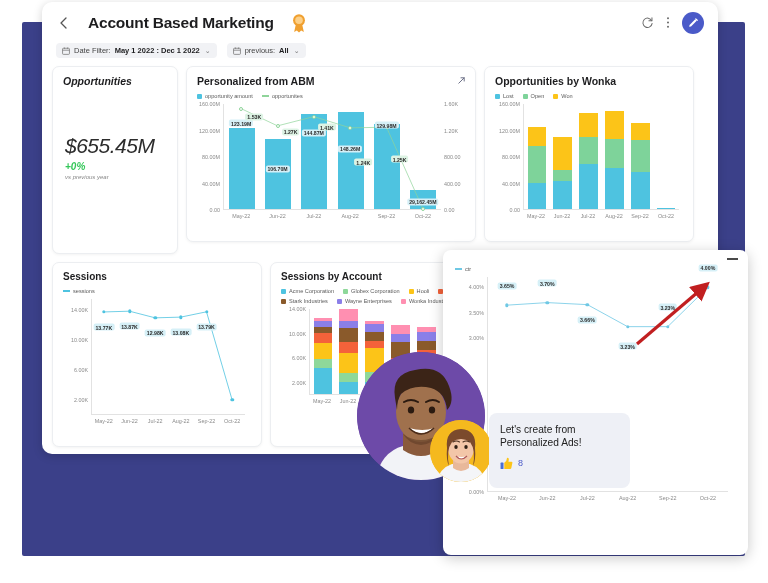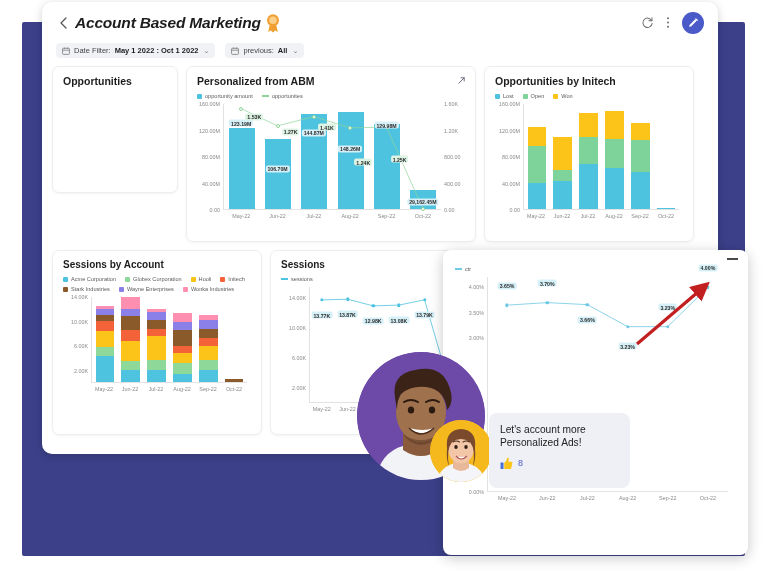--- a/index.html
+++ b/index.html
@@ -21,21 +21,21 @@
   
   .window {
     position: absolute; left: 42px; top: 2px;
     width: 676px; height: 452px;
     background: #ffffff;
     border-radius: 10px;
     box-shadow: 0 2px 10px rgba(0,0,0,.18);
     overflow: hidden;
   }
   .win-header { padding: 10px 14px 0 14px; }
-  .title-row { display: flex; align-items: center; gap: 3px; font-style: italic; }
+  .title-row { display: flex; align-items: center; gap: 16px; }
   .back-arrow {
     width: 16px; height: 16px; flex: 0 0 auto;
     color: #555; font-size: 16px; line-height: 14px;
   }
   .page-title {
     font-size: 15.5px; font-weight: bold; color: #1d1d1f; letter-spacing: -.2px;
   }
   .badge-icon { width: 18px; height: 20px; flex: 0 0 auto; }
   .hdr-right {
     margin-left: auto; display: flex; align-items: center; gap: 12px;
@@ -68,21 +68,21 @@
     background: #fff; border: 1px solid #eceef1; border-radius: 7px;
     box-shadow: 0 1px 3px rgba(0,0,0,.05);
     padding: 8px 10px 6px 10px; position: relative;
   }
   .card-title { font-size: 10.5px; font-weight: bold; color: #1d1d1f; }
   .card-title.small { font-size: 10px; }
   .expand-ico {
     position: absolute; right: 9px; top: 9px; color: #6b6f87; font-size: 10px;
   }
 
-  .c-kpi { width: 126px; height: 127px; }
+  .c-kpi { width: 126px; height: 188px; font-style: italic; }
   .c-abm { width: 290px; height: 176px; }
   .c-status { width: 210px; height: 176px; }
   .c-sessacct { width: 210px; height: 185px; }
   .c-sessions { width: 210px; height: 185px; }
   .c-spacer { width: 198px; height: 185px; visibility: hidden; }
 
   
   .kpi-body {
     height: 140px; display: flex; flex-direction: column;
     justify-content: center; padding-left: 2px;
@@ -211,21 +211,21 @@
       <div class="filter-row">
         <span class="pill">
           <span class="cal">
             <svg viewBox="0 0 10 10" width="8" height="8">
                 <rect x=".7" y="1.6" width="8.6" height="7.6" rx="1" fill="none" stroke="#7b7b7b" stroke-width="1"></rect>
                 <path d="M.7 4 H9.3" stroke="#7b7b7b" stroke-width="1"></path>
                 <path d="M3 .6 V2.4 M7 .6 V2.4" stroke="#7b7b7b" stroke-width="1"></path>
               </svg>
           </span>
           <span>Date Filter:</span>
-          <b>May 1 2022 : Oct 1 2022</b>
+          <b>May 1 2022 : Dec 1 2022</b>
           <span class="caret">⌄</span>
         </span>
         <span class="pill">
           <span class="cal">
             <svg viewBox="0 0 10 10" width="8" height="8">
                 <rect x=".7" y="1.6" width="8.6" height="7.6" rx="1" fill="none" stroke="#7b7b7b" stroke-width="1"></rect>
                 <path d="M.7 4 H9.3" stroke="#7b7b7b" stroke-width="1"></path>
                 <path d="M3 .6 V2.4 M7 .6 V2.4" stroke="#7b7b7b" stroke-width="1"></path>
               </svg>
           </span>
@@ -233,20 +233,25 @@
           <b>All</b>
           <span class="caret">⌄</span>
         </span>
       </div>
     </div>
 
     <div class="grid">
 
       <div class="card c-kpi">
         <div class="card-title">Opportunities</div>
+        <div class="kpi-body">
+          <div class="kpi-value">$655.45M</div>
+          <div class="kpi-delta">+0%</div>
+          <div class="kpi-sub">vs previous year</div>
+        </div>
       </div>
 
       <div class="card c-abm">
         <div class="card-title">Personalized from ABM</div>
         <span class="expand-ico">
           <svg viewBox="0 0 10 10" width="9" height="9">
               <path d="M2 8 L8 2 M4.4 2 H8 V5.6" fill="none" stroke="#6b6f87" stroke-width="1.1" stroke-linecap="round" stroke-linejoin="round"></path>
             </svg>
         </span>
         <div class="legend" id="lg-abm">
@@ -317,21 +322,21 @@
             <div class="xcat">May-22</div>
             <div class="xcat">Jun-22</div>
             <div class="xcat">Jul-22</div>
             <div class="xcat">Aug-22</div>
             <div class="xcat">Sep-22</div>
             <div class="xcat">Oct-22</div>
           </div>
       </div>
 
       <div class="card c-status">
-        <div class="card-title">Opportunities by Initech</div>
+        <div class="card-title">Opportunities by Wonka</div>
         <div class="legend" id="lg-status">
             <span class="lg">
               <span class="sw" style="background: rgb(78, 195, 224);"></span>
               <span>Lost</span>
             </span>
             <span class="lg">
               <span class="sw" style="background: rgb(126, 211, 154);"></span>
               <span>Open</span>
             </span>
             <span class="lg">
@@ -386,138 +391,20 @@
               <div class="bcol">
                 <div class="stack">
                   <div class="seg" style="height: 0%; background: rgb(252, 196, 24);"></div>
                   <div class="seg" style="height: 0.625%; background: rgb(126, 211, 154);"></div>
                   <div class="seg" style="height: 0.625%; background: rgb(78, 195, 224);"></div>
                 </div>
               </div>
             </div>
           </div>
         <div class="xcats" id="x-status" style="margin-left:28px; margin-right:4px;">
-            <div class="xcat">May-22</div>
-            <div class="xcat">Jun-22</div>
-            <div class="xcat">Jul-22</div>
-            <div class="xcat">Aug-22</div>
-            <div class="xcat">Sep-22</div>
-            <div class="xcat">Oct-22</div>
-          </div>
-      </div>
-
-      <div class="card c-sessacct">
-        <div class="card-title small">Sessions by Account</div>
-        <div class="legend" id="lg-sessacct">
-            <span class="lg">
-              <span class="sw" style="background: rgb(78, 195, 224);"></span>
-              <span>Acme Corporation</span>
-            </span>
-            <span class="lg">
-              <span class="sw" style="background: rgb(142, 216, 154);"></span>
-              <span>Globex Corporation</span>
-            </span>
-            <span class="lg">
-              <span class="sw" style="background: rgb(252, 196, 24);"></span>
-              <span>Hooli</span>
-            </span>
-            <span class="lg">
-              <span class="sw" style="background: rgb(244, 98, 58);"></span>
-              <span>Initech</span>
-            </span>
-            <span class="lg">
-              <span class="sw" style="background: rgb(138, 90, 43);"></span>
-              <span>Stark Industries</span>
-            </span>
-            <span class="lg">
-              <span class="sw" style="background: rgb(139, 127, 232);"></span>
-              <span>Wayne Enterprises</span>
-            </span>
-            <span class="lg">
-              <span class="sw" style="background: rgb(255, 143, 177);"></span>
-              <span>Wonka Industries</span>
-            </span>
-          </div>
-        <div class="plot" id="plot-sessacct" style="height:86px; margin-left:28px; margin-right:4px;">
-            <div class="axis-y"></div>
-            <div class="axis-x"></div>
-            <div class="ylab" style="top: 85.7143%;">2.00K</div>
-            <div class="ylab" style="top: 57.1429%;">6.00K</div>
-            <div class="ylab" style="top: 28.5714%;">10.00K</div>
-            <div class="ylab" style="top: 0%;">14.00K</div>
-            <div class="bars">
-              <div class="bcol">
-                <div class="stack">
-                  <div class="seg" style="height: 2.85714%; background: rgb(255, 143, 177);"></div>
-                  <div class="seg" style="height: 7.14286%; background: rgb(139, 127, 232);"></div>
-                  <div class="seg" style="height: 7.85714%; background: rgb(138, 90, 43);"></div>
-                  <div class="seg" style="height: 11.4286%; background: rgb(244, 98, 58);"></div>
-                  <div class="seg" style="height: 18.5714%; background: rgb(252, 196, 24);"></div>
-                  <div class="seg" style="height: 10.7143%; background: rgb(142, 216, 154);"></div>
-                  <div class="seg" style="height: 30.7143%; background: rgb(78, 195, 224);"></div>
-                </div>
-              </div>
-              <div class="bcol">
-                <div class="stack">
-                  <div class="seg" style="height: 13.5714%; background: rgb(255, 143, 177);"></div>
-                  <div class="seg" style="height: 8.57143%; background: rgb(139, 127, 232);"></div>
-                  <div class="seg" style="height: 17.1429%; background: rgb(138, 90, 43);"></div>
-                  <div class="seg" style="height: 12.1429%; background: rgb(244, 98, 58);"></div>
-                  <div class="seg" style="height: 23.5714%; background: rgb(252, 196, 24);"></div>
-                  <div class="seg" style="height: 11.4286%; background: rgb(142, 216, 154);"></div>
-                  <div class="seg" style="height: 13.5714%; background: rgb(78, 195, 224);"></div>
-                </div>
-              </div>
-              <div class="bcol">
-                <div class="stack">
-                  <div class="seg" style="height: 3.57143%; background: rgb(255, 143, 177);"></div>
-                  <div class="seg" style="height: 9.28571%; background: rgb(139, 127, 232);"></div>
-                  <div class="seg" style="height: 11.4286%; background: rgb(138, 90, 43);"></div>
-                  <div class="seg" style="height: 7.85714%; background: rgb(244, 98, 58);"></div>
-                  <div class="seg" style="height: 28.5714%; background: rgb(252, 196, 24);"></div>
-                  <div class="seg" style="height: 11.4286%; background: rgb(142, 216, 154);"></div>
-                  <div class="seg" style="height: 14.2857%; background: rgb(78, 195, 224);"></div>
-                </div>
-              </div>
-              <div class="bcol">
-                <div class="stack">
-                  <div class="seg" style="height: 10.7143%; background: rgb(255, 143, 177);"></div>
-                  <div class="seg" style="height: 9.28571%; background: rgb(139, 127, 232);"></div>
-                  <div class="seg" style="height: 18.5714%; background: rgb(138, 90, 43);"></div>
-                  <div class="seg" style="height: 8.57143%; background: rgb(244, 98, 58);"></div>
-                  <div class="seg" style="height: 12.1429%; background: rgb(252, 196, 24);"></div>
-                  <div class="seg" style="height: 12.1429%; background: rgb(142, 216, 154);"></div>
-                  <div class="seg" style="height: 10%; background: rgb(78, 195, 224);"></div>
-                </div>
-              </div>
-              <div class="bcol">
-                <div class="stack">
-                  <div class="seg" style="height: 5%; background: rgb(255, 143, 177);"></div>
-                  <div class="seg" style="height: 10.7143%; background: rgb(139, 127, 232);"></div>
-                  <div class="seg" style="height: 11.4286%; background: rgb(138, 90, 43);"></div>
-                  <div class="seg" style="height: 8.57143%; background: rgb(244, 98, 58);"></div>
-                  <div class="seg" style="height: 17.1429%; background: rgb(252, 196, 24);"></div>
-                  <div class="seg" style="height: 11.4286%; background: rgb(142, 216, 154);"></div>
-                  <div class="seg" style="height: 14.2857%; background: rgb(78, 195, 224);"></div>
-                </div>
-              </div>
-              <div class="bcol">
-                <div class="stack">
-                  <div class="seg" style="height: 0%; background: rgb(255, 143, 177);"></div>
-                  <div class="seg" style="height: 0%; background: rgb(139, 127, 232);"></div>
-                  <div class="seg" style="height: 3.57143%; background: rgb(138, 90, 43);"></div>
-                  <div class="seg" style="height: 0%; background: rgb(244, 98, 58);"></div>
-                  <div class="seg" style="height: 0%; background: rgb(252, 196, 24);"></div>
-                  <div class="seg" style="height: 0%; background: rgb(142, 216, 154);"></div>
-                  <div class="seg" style="height: 0%; background: rgb(78, 195, 224);"></div>
-                </div>
-              </div>
-            </div>
-          </div>
-        <div class="xcats" id="x-sessacct" style="margin-left:28px; margin-right:4px;">
             <div class="xcat">May-22</div>
             <div class="xcat">Jun-22</div>
             <div class="xcat">Jul-22</div>
             <div class="xcat">Aug-22</div>
             <div class="xcat">Sep-22</div>
             <div class="xcat">Oct-22</div>
           </div>
       </div>
 
       <div class="card c-sessions">
@@ -544,20 +431,138 @@
             <div class="dlabel" style="left: 25%; top: 23.5161%;">13.87K</div>
             <div style="position: absolute; width: 3.4px; height: 3.4px; border-radius: 50%; background: rgb(78, 195, 224); left: 41.6667%; top: 16.2581%; transform: translate(-50%, -50%);"></div>
             <div class="dlabel" style="left: 41.6667%; top: 29.2581%;">12.98K</div>
             <div style="position: absolute; width: 3.4px; height: 3.4px; border-radius: 50%; background: rgb(78, 195, 224); left: 58.3333%; top: 15.6129%; transform: translate(-50%, -50%);"></div>
             <div class="dlabel" style="left: 58.3333%; top: 28.6129%;">13.08K</div>
             <div style="position: absolute; width: 3.4px; height: 3.4px; border-radius: 50%; background: rgb(78, 195, 224); left: 75%; top: 11.0323%; transform: translate(-50%, -50%);"></div>
             <div class="dlabel" style="left: 75%; top: 24.0323%;">13.79K</div>
             <div style="position: absolute; width: 3.4px; height: 3.4px; border-radius: 50%; background: rgb(78, 195, 224); left: 91.6667%; top: 87.0968%; transform: translate(-50%, -50%);"></div>
           </div>
         <div class="xcats" id="x-sessions" style="margin-left:28px; margin-right:6px;">
+            <div class="xcat">May-22</div>
+            <div class="xcat">Jun-22</div>
+            <div class="xcat">Jul-22</div>
+            <div class="xcat">Aug-22</div>
+            <div class="xcat">Sep-22</div>
+            <div class="xcat">Oct-22</div>
+          </div>
+      </div>
+
+      <div class="card c-sessacct">
+        <div class="card-title small">Sessions by Account</div>
+        <div class="legend" id="lg-sessacct">
+            <span class="lg">
+              <span class="sw" style="background: rgb(78, 195, 224);"></span>
+              <span>Acme Corporation</span>
+            </span>
+            <span class="lg">
+              <span class="sw" style="background: rgb(142, 216, 154);"></span>
+              <span>Globex Corporation</span>
+            </span>
+            <span class="lg">
+              <span class="sw" style="background: rgb(252, 196, 24);"></span>
+              <span>Hooli</span>
+            </span>
+            <span class="lg">
+              <span class="sw" style="background: rgb(244, 98, 58);"></span>
+              <span>Initech</span>
+            </span>
+            <span class="lg">
+              <span class="sw" style="background: rgb(138, 90, 43);"></span>
+              <span>Stark Industries</span>
+            </span>
+            <span class="lg">
+              <span class="sw" style="background: rgb(139, 127, 232);"></span>
+              <span>Wayne Enterprises</span>
+            </span>
+            <span class="lg">
+              <span class="sw" style="background: rgb(255, 143, 177);"></span>
+              <span>Wonka Industries</span>
+            </span>
+          </div>
+        <div class="plot" id="plot-sessacct" style="height:86px; margin-left:28px; margin-right:4px;">
+            <div class="axis-y"></div>
+            <div class="axis-x"></div>
+            <div class="ylab" style="top: 85.7143%;">2.00K</div>
+            <div class="ylab" style="top: 57.1429%;">6.00K</div>
+            <div class="ylab" style="top: 28.5714%;">10.00K</div>
+            <div class="ylab" style="top: 0%;">14.00K</div>
+            <div class="bars">
+              <div class="bcol">
+                <div class="stack">
+                  <div class="seg" style="height: 2.85714%; background: rgb(255, 143, 177);"></div>
+                  <div class="seg" style="height: 7.14286%; background: rgb(139, 127, 232);"></div>
+                  <div class="seg" style="height: 7.85714%; background: rgb(138, 90, 43);"></div>
+                  <div class="seg" style="height: 11.4286%; background: rgb(244, 98, 58);"></div>
+                  <div class="seg" style="height: 18.5714%; background: rgb(252, 196, 24);"></div>
+                  <div class="seg" style="height: 10.7143%; background: rgb(142, 216, 154);"></div>
+                  <div class="seg" style="height: 30.7143%; background: rgb(78, 195, 224);"></div>
+                </div>
+              </div>
+              <div class="bcol">
+                <div class="stack">
+                  <div class="seg" style="height: 13.5714%; background: rgb(255, 143, 177);"></div>
+                  <div class="seg" style="height: 8.57143%; background: rgb(139, 127, 232);"></div>
+                  <div class="seg" style="height: 17.1429%; background: rgb(138, 90, 43);"></div>
+                  <div class="seg" style="height: 12.1429%; background: rgb(244, 98, 58);"></div>
+                  <div class="seg" style="height: 23.5714%; background: rgb(252, 196, 24);"></div>
+                  <div class="seg" style="height: 11.4286%; background: rgb(142, 216, 154);"></div>
+                  <div class="seg" style="height: 13.5714%; background: rgb(78, 195, 224);"></div>
+                </div>
+              </div>
+              <div class="bcol">
+                <div class="stack">
+                  <div class="seg" style="height: 3.57143%; background: rgb(255, 143, 177);"></div>
+                  <div class="seg" style="height: 9.28571%; background: rgb(139, 127, 232);"></div>
+                  <div class="seg" style="height: 11.4286%; background: rgb(138, 90, 43);"></div>
+                  <div class="seg" style="height: 7.85714%; background: rgb(244, 98, 58);"></div>
+                  <div class="seg" style="height: 28.5714%; background: rgb(252, 196, 24);"></div>
+                  <div class="seg" style="height: 11.4286%; background: rgb(142, 216, 154);"></div>
+                  <div class="seg" style="height: 14.2857%; background: rgb(78, 195, 224);"></div>
+                </div>
+              </div>
+              <div class="bcol">
+                <div class="stack">
+                  <div class="seg" style="height: 10.7143%; background: rgb(255, 143, 177);"></div>
+                  <div class="seg" style="height: 9.28571%; background: rgb(139, 127, 232);"></div>
+                  <div class="seg" style="height: 18.5714%; background: rgb(138, 90, 43);"></div>
+                  <div class="seg" style="height: 8.57143%; background: rgb(244, 98, 58);"></div>
+                  <div class="seg" style="height: 12.1429%; background: rgb(252, 196, 24);"></div>
+                  <div class="seg" style="height: 12.1429%; background: rgb(142, 216, 154);"></div>
+                  <div class="seg" style="height: 10%; background: rgb(78, 195, 224);"></div>
+                </div>
+              </div>
+              <div class="bcol">
+                <div class="stack">
+                  <div class="seg" style="height: 5%; background: rgb(255, 143, 177);"></div>
+                  <div class="seg" style="height: 10.7143%; background: rgb(139, 127, 232);"></div>
+                  <div class="seg" style="height: 11.4286%; background: rgb(138, 90, 43);"></div>
+                  <div class="seg" style="height: 8.57143%; background: rgb(244, 98, 58);"></div>
+                  <div class="seg" style="height: 17.1429%; background: rgb(252, 196, 24);"></div>
+                  <div class="seg" style="height: 11.4286%; background: rgb(142, 216, 154);"></div>
+                  <div class="seg" style="height: 14.2857%; background: rgb(78, 195, 224);"></div>
+                </div>
+              </div>
+              <div class="bcol">
+                <div class="stack">
+                  <div class="seg" style="height: 0%; background: rgb(255, 143, 177);"></div>
+                  <div class="seg" style="height: 0%; background: rgb(139, 127, 232);"></div>
+                  <div class="seg" style="height: 3.57143%; background: rgb(138, 90, 43);"></div>
+                  <div class="seg" style="height: 0%; background: rgb(244, 98, 58);"></div>
+                  <div class="seg" style="height: 0%; background: rgb(252, 196, 24);"></div>
+                  <div class="seg" style="height: 0%; background: rgb(142, 216, 154);"></div>
+                  <div class="seg" style="height: 0%; background: rgb(78, 195, 224);"></div>
+                </div>
+              </div>
+            </div>
+          </div>
+        <div class="xcats" id="x-sessacct" style="margin-left:28px; margin-right:4px;">
             <div class="xcat">May-22</div>
             <div class="xcat">Jun-22</div>
             <div class="xcat">Jul-22</div>
             <div class="xcat">Aug-22</div>
             <div class="xcat">Sep-22</div>
             <div class="xcat">Oct-22</div>
           </div>
       </div>
 
       <div class="c-spacer"></div>
@@ -644,21 +649,21 @@
       <ellipse cx="26" cy="27" rx="1.7" ry="2" fill="#2f2016"></ellipse>
       <ellipse cx="36" cy="27" rx="1.7" ry="2" fill="#2f2016"></ellipse>
       <path d="M23 22 Q26.5 20 29.5 22" stroke="#4b3020" stroke-width="1.1" fill="none" stroke-linecap="round"></path>
       <path d="M33 22 Q36 20 39.5 22" stroke="#4b3020" stroke-width="1.1" fill="none" stroke-linecap="round"></path>
       <path d="M26 36 Q31 41 37 36 Q31 38 26 36 Z" fill="#ffffff"></path>
       <path d="M26 36 Q31 42 37 36" stroke="#b05a5a" stroke-width="1.2" fill="none"></path>
     </svg>
   </div>
 
   <div class="bubble">
-    <div class="bubble-text">Let's account more Personalized Ads!</div>
+    <div class="bubble-text">Let's create from Personalized Ads!</div>
     <div class="bubble-react">
       <span class="thumb">
         <svg viewBox="0 0 14 14" width="13" height="13">
           <rect x="0.6" y="6" width="3.2" height="7" rx=".6" fill="#4a6fd4"></rect>
           <path d="M4.6 13 L4.6 6.2 Q7.4 4.8 7.4 1.6 Q7.4 .6 8.4 .7 Q9.8 .9 9.4 3.2 L9.1 5.2 L12.4 5.2 Q13.6 5.2 13.3 6.4 L12.2 11.8 Q12 13 10.8 13 Z" fill="#fcc418"></path>
         </svg>
       </span>
       <span class="react-count">8</span>
     </div>
   </div>

